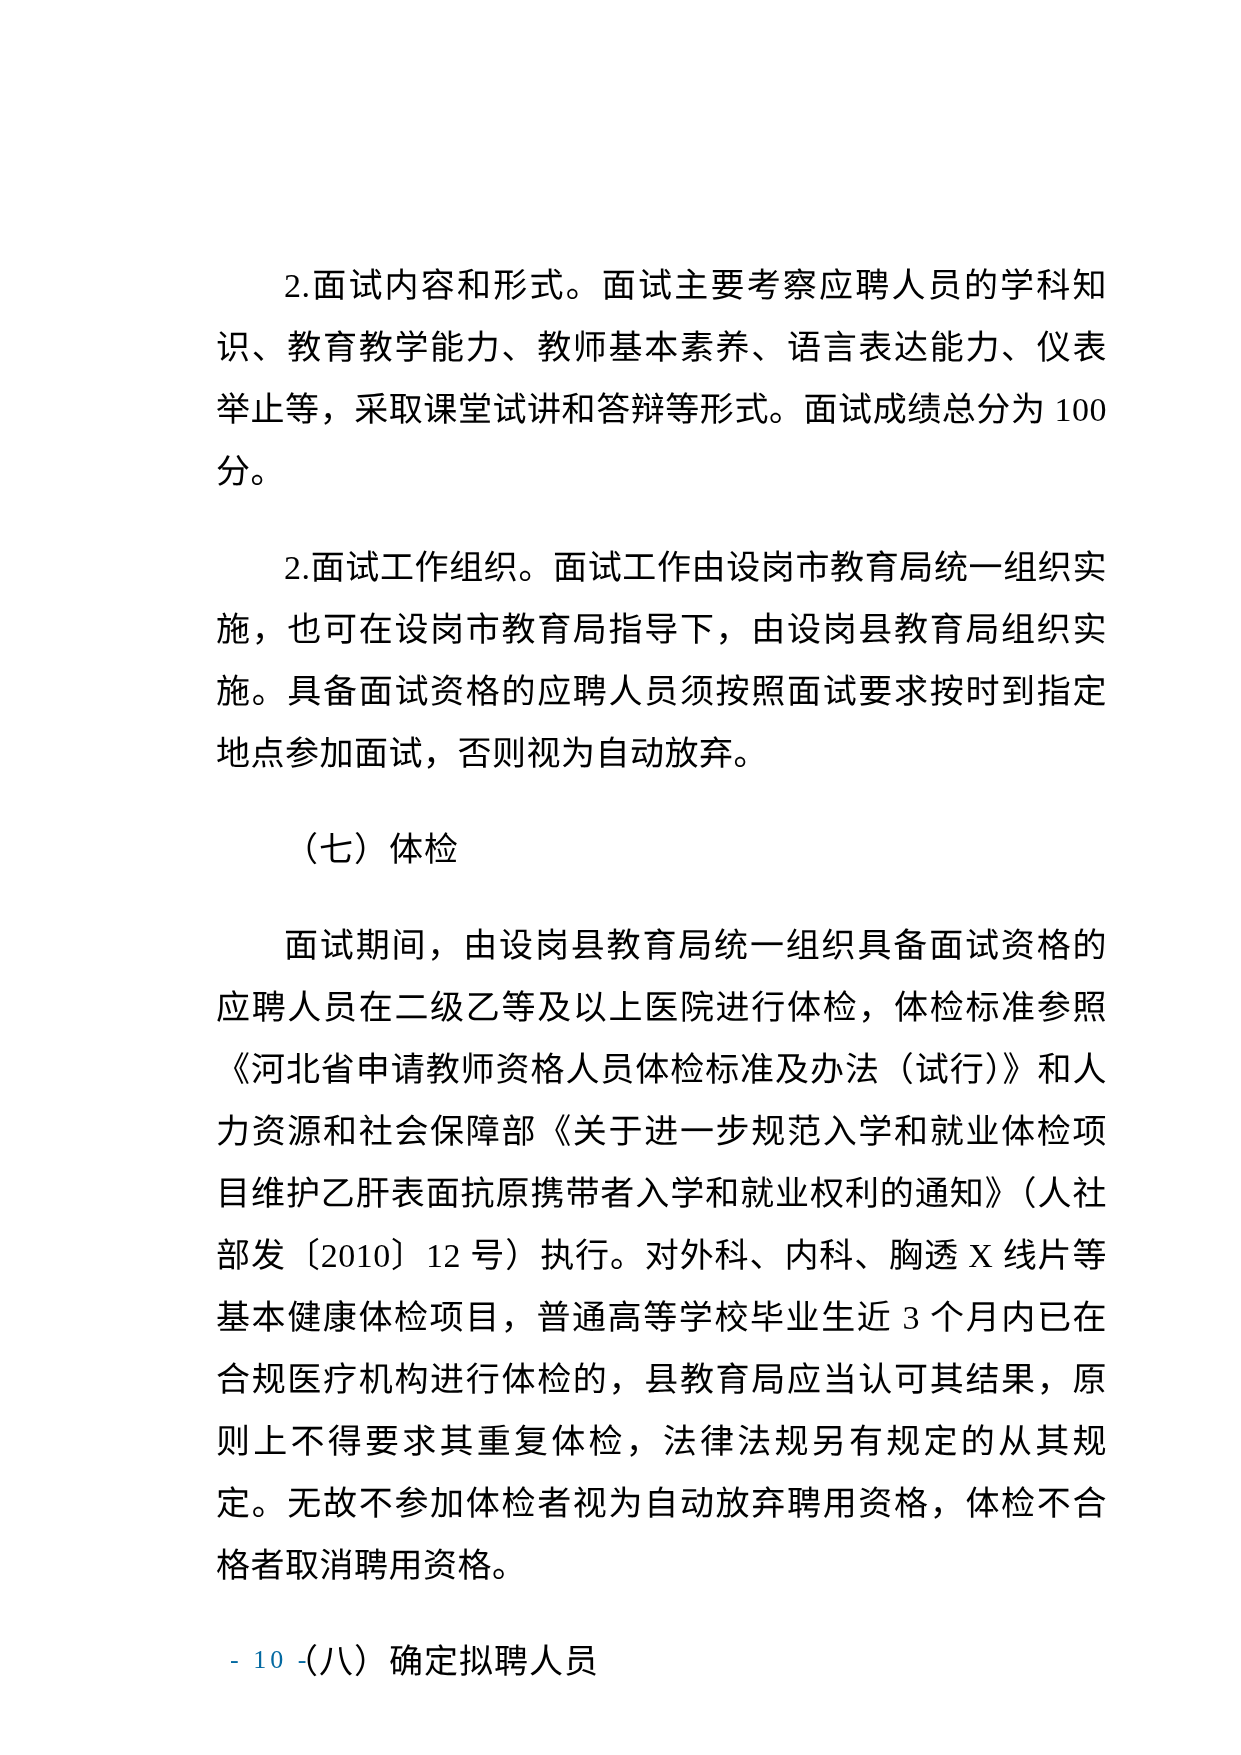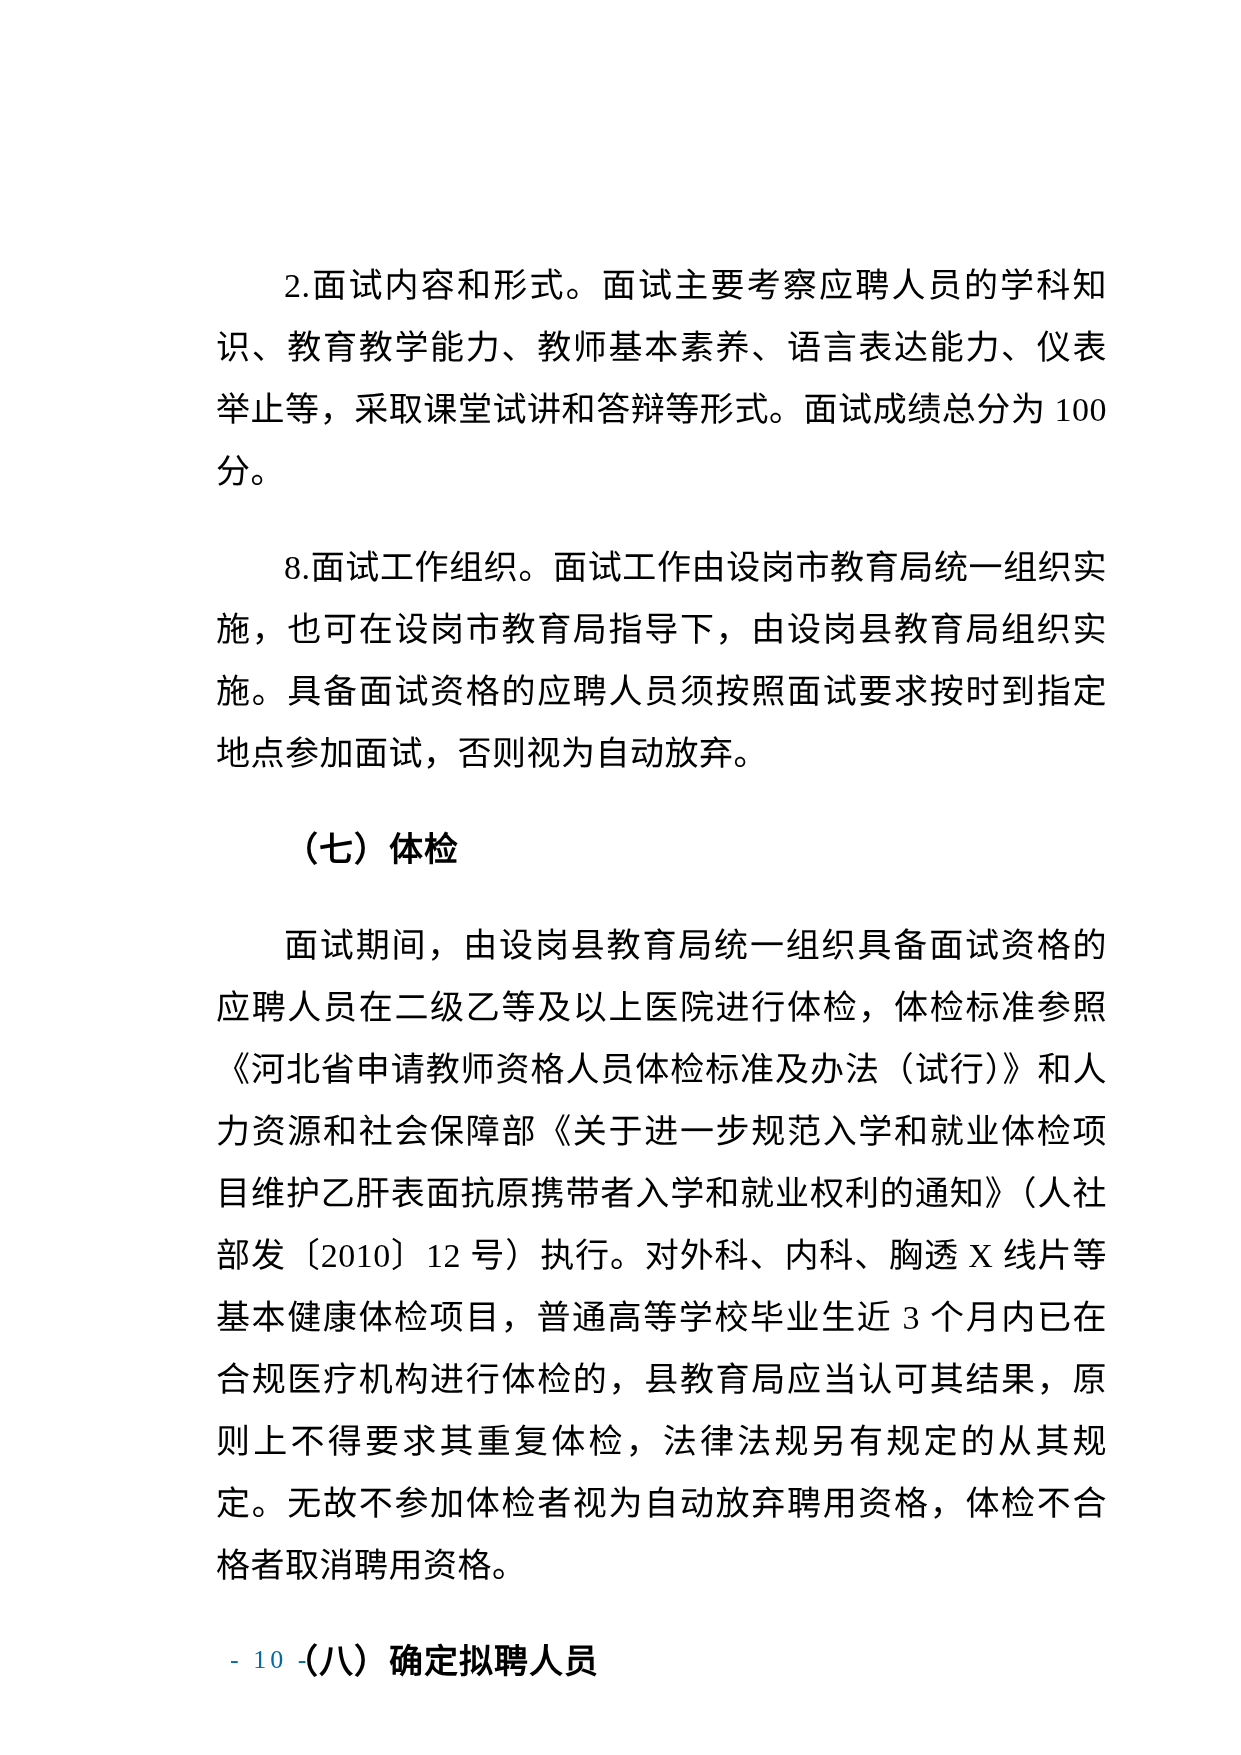--- a/index.html
+++ b/index.html
@@ -27,41 +27,41 @@
     text-align: justify;
     text-justify: inter-ideograph;
     text-indent: 2em;
     letter-spacing: 0.5px;
     word-break: break-all;
   }
   .heading {
     font-size: 34px;
     line-height: 62px;
     text-indent: 2em;
-    font-weight: 700;
+    font-weight: 400;
     letter-spacing: 1px;
   }
   .footer {
     position: absolute;
     left: 156px;
     top: 1589px;
     font-size: 26px;
     letter-spacing: 4px;
     color: #0369a1;
   }
 </style>
 </head>
 <body>
 
 <div class="page">
 
   <main class="content">
     <p class="para">2.面试内容和形式。面试主要考察应聘人员的学科知识、教育教学能力、教师基本素养、语言表达能力、仪表举止等，采取课堂试讲和答辩等形式。面试成绩总分为 100 分。</p>
 
-    <p class="para">8.面试工作组织。面试工作由设岗市教育局统一组织实施，也可在设岗市教育局指导下，由设岗县教育局组织实施。具备面试资格的应聘人员须按照面试要求按时到指定地点参加面试，否则视为自动放弃。</p>
+    <p class="para">2.面试工作组织。面试工作由设岗市教育局统一组织实施，也可在设岗市教育局指导下，由设岗县教育局组织实施。具备面试资格的应聘人员须按照面试要求按时到指定地点参加面试，否则视为自动放弃。</p>
 
     <h3 class="heading">（七）体检</h3>
 
     <p class="para">面试期间，由设岗县教育局统一组织具备面试资格的应聘人员在二级乙等及以上医院进行体检，体检标准参照《河北省申请教师资格人员体检标准及办法（试行）》和人力资源和社会保障部《关于进一步规范入学和就业体检项目维护乙肝表面抗原携带者入学和就业权利的通知》（人社部发〔2010〕12 号）执行。对外科、内科、胸透 X 线片等基本健康体检项目，普通高等学校毕业生近 3 个月内已在合规医疗机构进行体检的，县教育局应当认可其结果，原则上不得要求其重复体检，法律法规另有规定的从其规定。无故不参加体检者视为自动放弃聘用资格，体检不合格者取消聘用资格。</p>
 
     <h3 class="heading">（八）确定拟聘人员</h3>
 
 
   </main>
 

